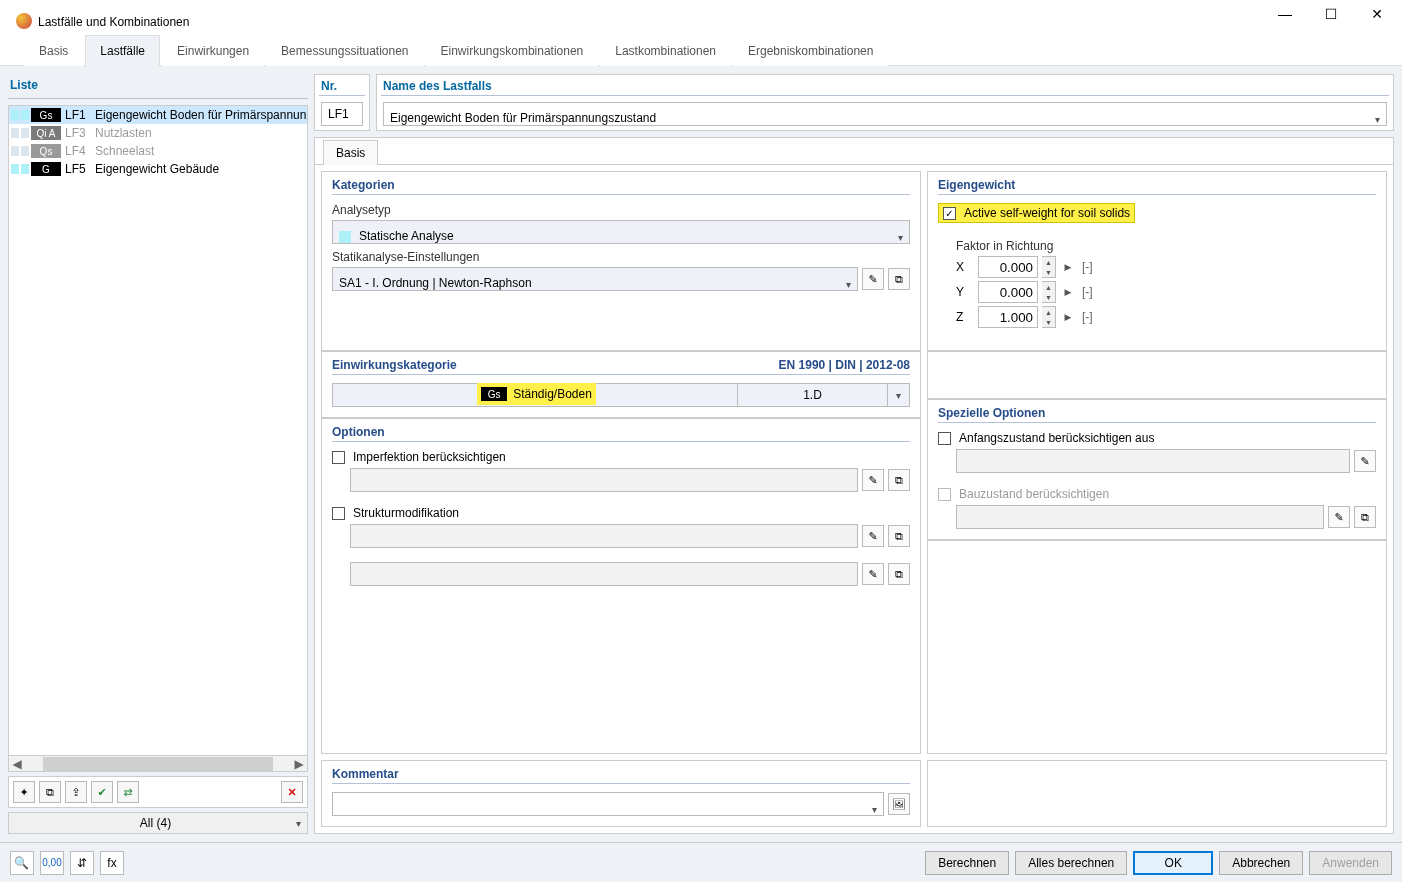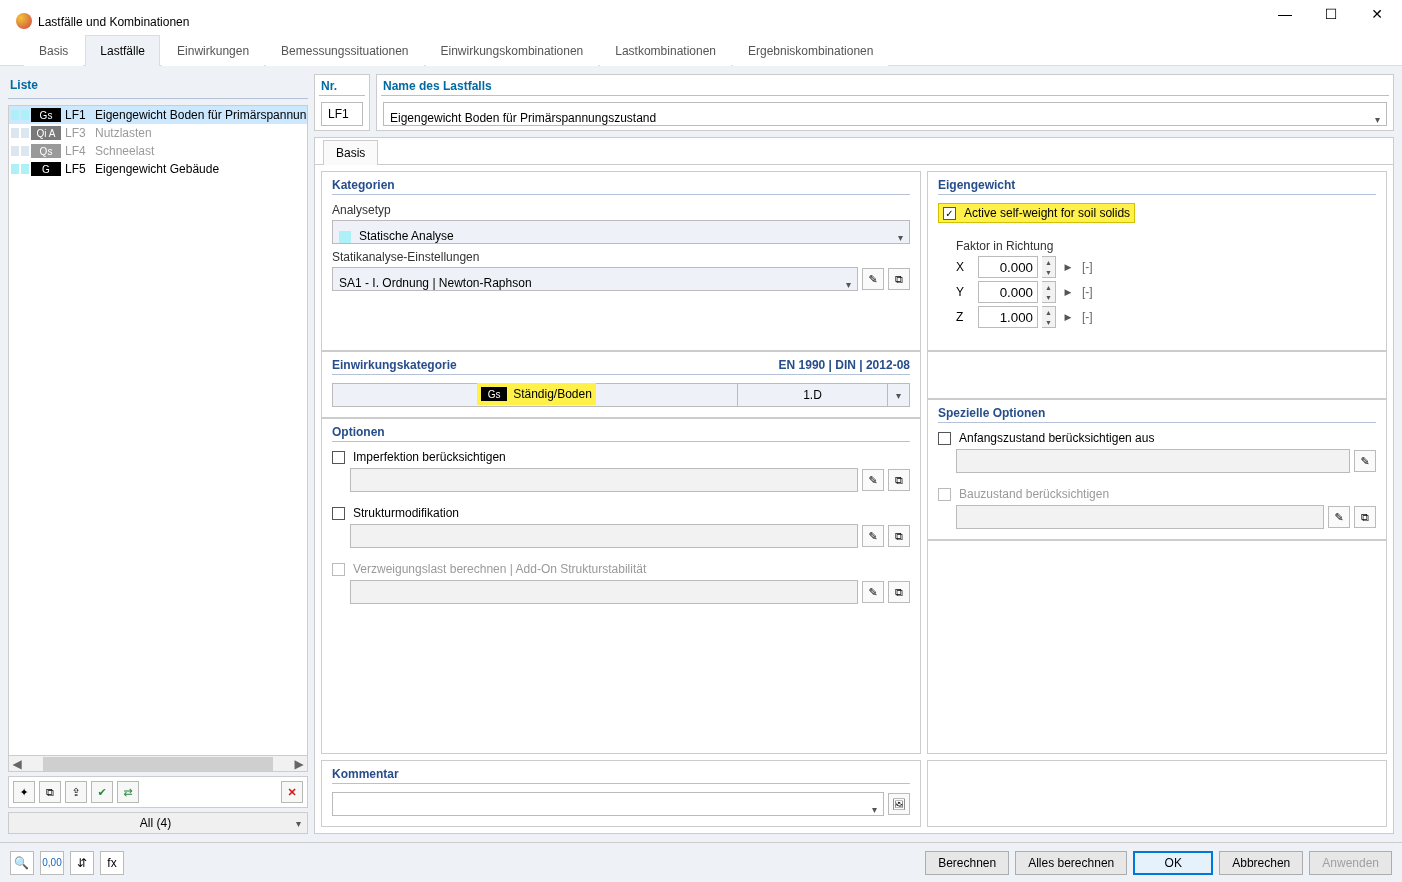--- a/index.html
+++ b/index.html
@@ -262,24 +262,20 @@
             </div>
             <div class="rowflex" style="margin-bottom:4px">
                 <span class="chkbox"></span>
                 <span>Strukturmodifikation</span>
               </div>
             <div class="rowflex" style="margin-bottom:14px;padding-left:18px">
               <div class="placeholder-input"></div>
               <div class="tinyico">✎</div>
               <div class="tinyico">⧉</div>
             </div>
-            <div class="rowflex disabledtext" style="margin-bottom:4px">
-                <span class="chkbox disabled"></span>
-                <span>Verzweigungslast berechnen | Add-On Strukturstabilität</span>
-              </div>
             <div class="rowflex" style="padding-left:18px">
               <div class="placeholder-input"></div>
               <div class="tinyico">✎</div>
               <div class="tinyico">⧉</div>
             </div>
           </div>
 
         </div>
 
         <div class="col rightcol">

